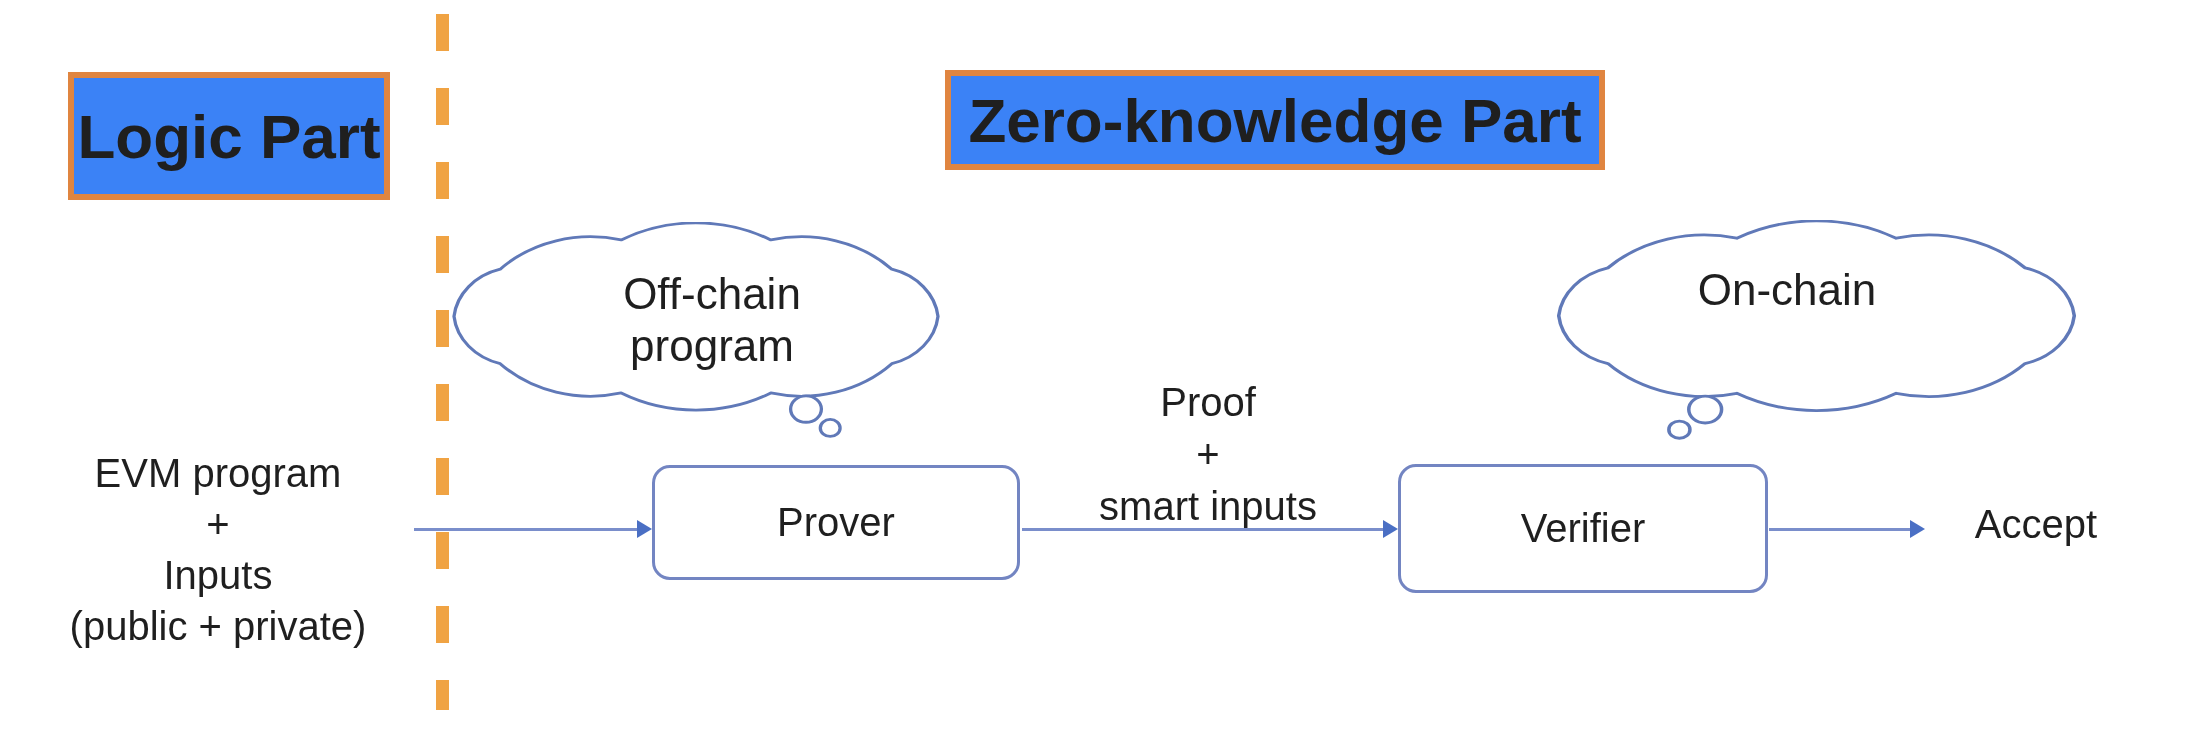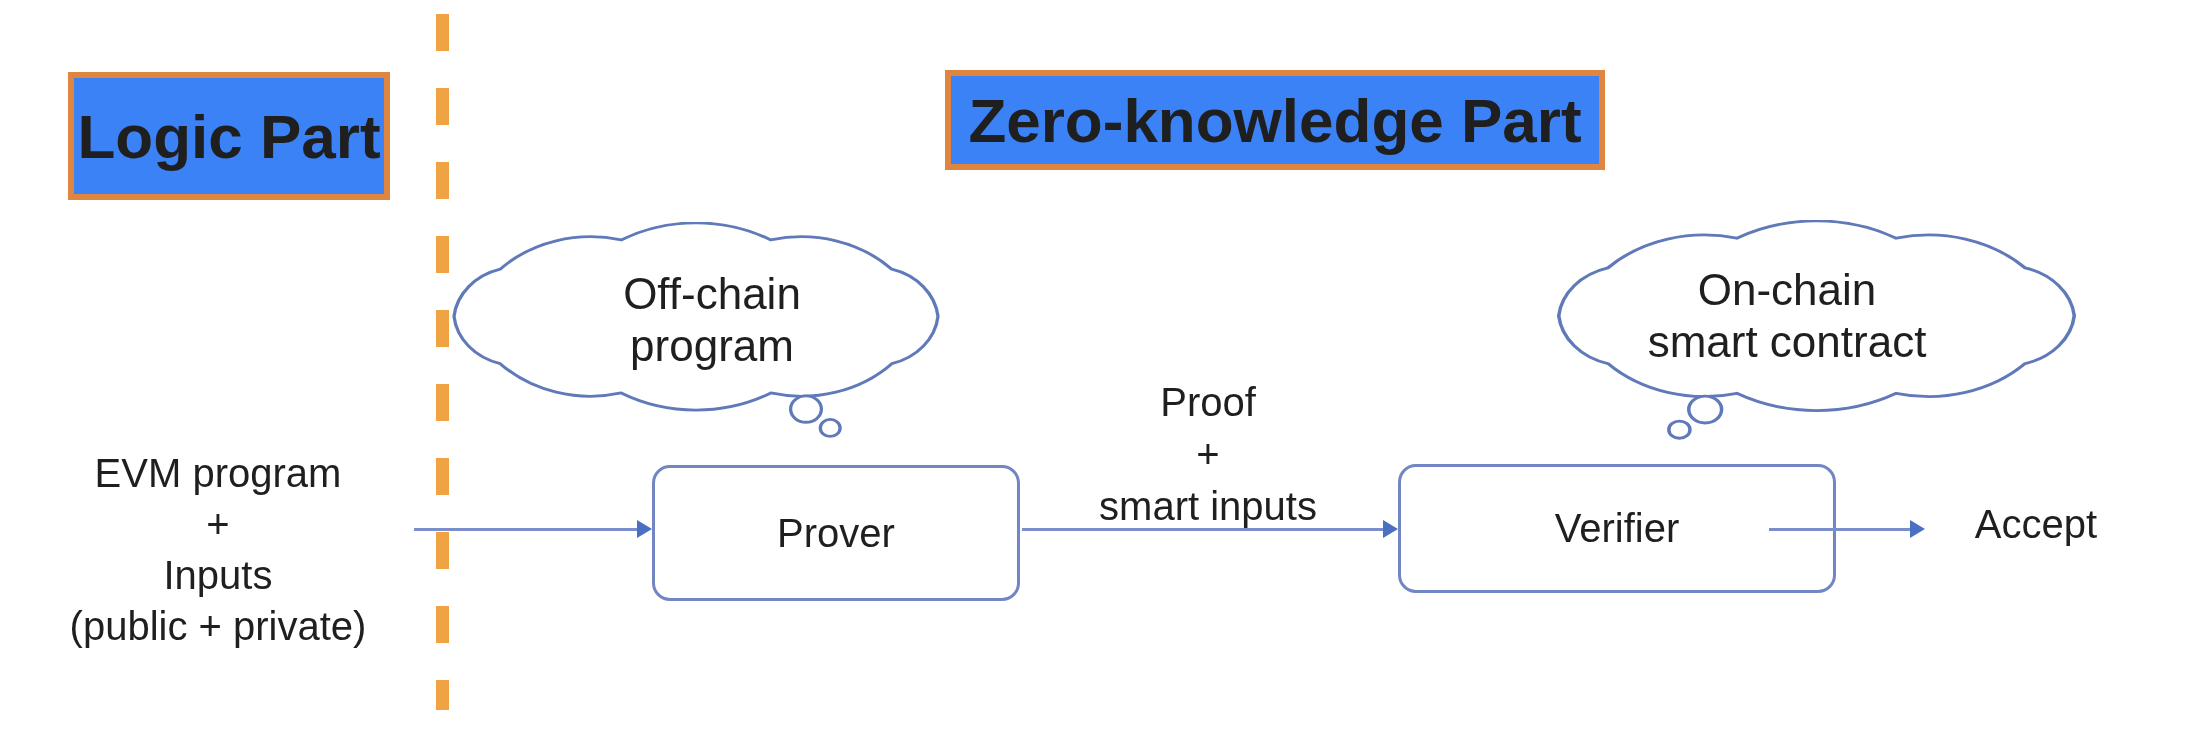--- a/index.html
+++ b/index.html
@@ -29,22 +29,22 @@
   .cloud svg{display:block;width:100%;height:100%;}
   .cloud-path{fill:#fff;stroke:var(--blue);stroke-width:3;stroke-linejoin:round;}
 
   .cloud-label{position:absolute;transform:translateX(-50%);text-align:center;
     font-size:44px;line-height:52px;white-space:nowrap;}
 
   .node{position:absolute;border:3px solid #7385C2;border-radius:18px;background:#fff;
     display:flex;align-items:center;justify-content:center;}
   .node .node-label{font-size:40px;}
 
-  .prover-node{left:652px;top:465px;width:368px;height:136px;}
-  .verifier-node{left:1398px;top:464px;width:438px;height:129px;}
+  .prover-node{left:652px;top:465px;width:368px;height:115px;}
+  .verifier-node{left:1398px;top:464px;width:370px;height:129px;}
 
   .arrow{position:absolute;display:flex;align-items:center;height:18px;}
   .arrow .shaft{flex:1;height:3px;background:var(--blue-line);}
   .arrow .head{width:0;height:0;border-left:15px solid var(--blue-head);
     border-top:9px solid transparent;border-bottom:9px solid transparent;}
 
   .arrow-1{left:414px;top:520px;width:238px;}
   .arrow-2{left:1022px;top:520px;width:376px;}
   .arrow-3{left:1769px;top:520px;width:156px;}
 
@@ -84,21 +84,20 @@
 
   <div class="cloud" style="left:1547px;top:220px;width:539px;height:225px;">
     <svg viewBox="0 0 460 235" preserveAspectRatio="none">
       <path class="cloud-path" d="M450,100 A58,58 0 0 1 408,150 A115,115 0 0 1 298,181 A137,137 0 0 1 162,181 A115,115 0 0 1 52,150 A58,58 0 0 1 10,100 A58,58 0 0 1 52,50 A115,115 0 0 1 162,19 A137,137 0 0 1 298,19 A115,115 0 0 1 408,50 A58,58 0 0 1 450,100 Z"></path>
       <circle class="cloud-path" cx="135" cy="198" r="14"></circle>
       <circle class="cloud-path" cx="113" cy="219" r="9"></circle>
     </svg>
   </div>
   <div class="cloud-label" style="left:1787px;top:264px;">
     <div>On-chain</div>
-    <div>smart contract</div>
   </div>
 
   <div class="text-block input-block">
     <div class="line1">EVM program</div>
     <div>+</div>
     <div>Inputs</div>
     <div>(public + private)</div>
   </div>
 
   <div class="arrow arrow-1">

